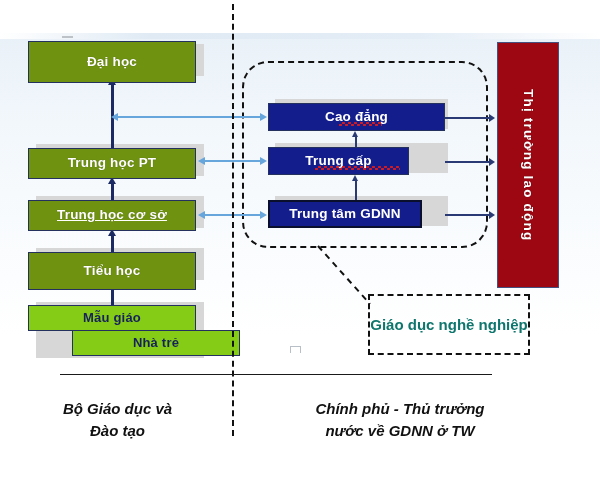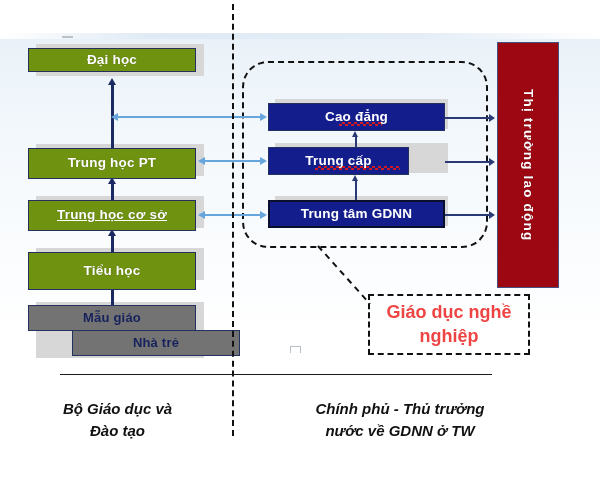--- a/index.html
+++ b/index.html
@@ -60,21 +60,21 @@
 
   .green {
     background: #6f9211;
     color: #ffffff;
     font-weight: bold;
     font-size: 13.5px;
     text-shadow: 0 0 1px rgba(0,0,0,.35);
     z-index: 3;
   }
   .yellow {
-    background: #737373;
+    background: #84cc16;
     color: #17225c;
     font-weight: bold;
     font-size: 13px;
     z-index: 3;
   }
   .navy {
     background: #141d8c;
     color: #ffffff;
     font-weight: bold;
     font-size: 13.5px;
@@ -198,22 +198,22 @@
     z-index: 2;
   }
   .dashlabel {
     position: absolute;
     box-sizing: border-box;
     border: 2px dashed #111111;
     display: flex;
     align-items: center;
     justify-content: center;
     text-align: center;
-    color: #ef4444;
-    font-size: 18px;
+    color: #0f766e;
+    font-size: 15px;
     font-weight: bold;
     line-height: 1.3;
     z-index: 5;
   }
 
   .caption {
     position: absolute;
     text-align: center;
     font-style: italic;
     font-weight: bold;
@@ -257,21 +257,21 @@
   <div class="vline" style="left:111px; top:234px; height:19px;"></div>
   <div class="uparrow" style="left:107.5px; top:229px;"></div>
 
   <div class="vline" style="left:111px; top:182px; height:19px;"></div>
   <div class="uparrow" style="left:107.5px; top:177px;"></div>
 
   <div class="vline" style="left:111px; top:84px; height:66px;"></div>
   <div class="uparrow" style="left:107.5px; top:78px;"></div>
 
   <div class="shadow" style="left:36px; top:44px; width:168px; height:32px;"></div>
-  <div class="node green" style="left:28px; top:48px; width:168px; height:24px;text-align:right;">
+  <div class="node green" style="left:28px; top:41px; width:168px; height:42px;text-align:right;">
     <span>Đại học</span>
   </div>
 
   <div class="shadow" style="left:36px; top:144px; width:168px; height:32px;"></div>
   <div class="node green" style="left:28px; top:148px; width:168px; height:31px;">
     <span>Trung học PT</span>
   </div>
 
   <div class="shadow" style="left:36px; top:196px; width:168px; height:32px;"></div>
   <div class="node green" style="left:28px; top:200px; width:168px; height:31px;text-decoration:underline;">
@@ -303,21 +303,21 @@
   </div>
   <div class="squiggle" style="left:339px; top:122px; width:43px;"></div>
 
   <div class="shadow" style="left:275px; top:143px; width:173px; height:30px;"></div>
   <div class="node navy" style="left:268px; top:147px; width:141px; height:28px;">
     <span>Trung cấp</span>
   </div>
   <div class="squiggle" style="left:315px; top:166px; width:85px;"></div>
 
   <div class="shadow" style="left:275px; top:196px; width:173px; height:30px;"></div>
-  <div class="node navy thick" style="left:268px; top:200px; width:177px; height:28px;">
+  <div class="node navy thick" style="left:268px; top:200px; width:154px; height:28px;">
     <span>Trung tâm GDNN</span>
   </div>
 
   <div class="vline-thin" style="left:355px; top:180px; height:20px;"></div>
   <div class="uparrow-thin" style="left:352.2px; top:175px;"></div>
 
   <div class="vline-thin" style="left:355px; top:136px; height:16px;"></div>
   <div class="uparrow-thin" style="left:352.2px; top:131px;"></div>
 
   <div class="lbline" style="left:117px; top:116px; width:144px;"></div>

